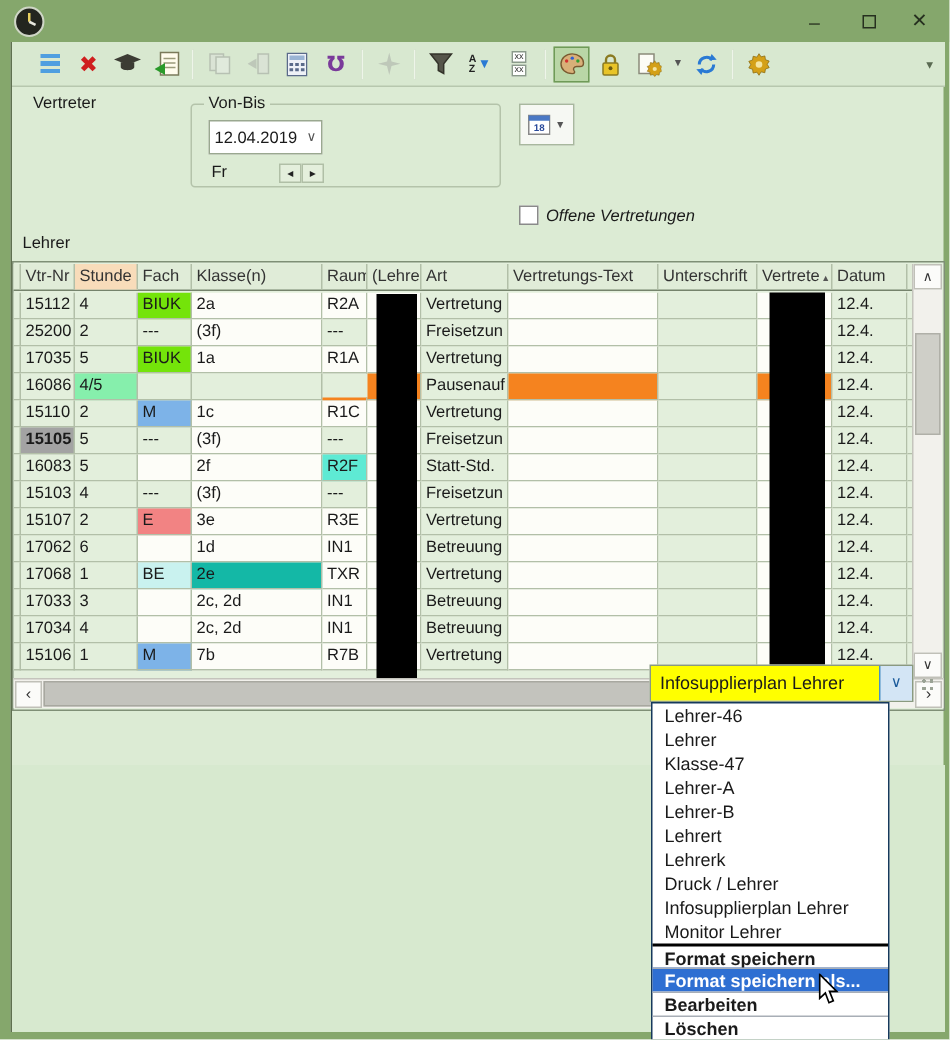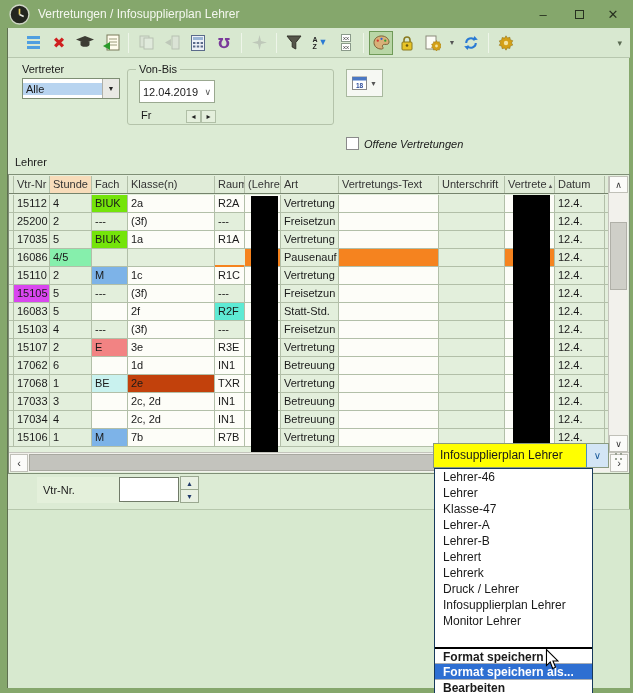--- a/index.html
+++ b/index.html
@@ -99,37 +99,36 @@
   .fmt-combo .val{flex:1;background:#ffff00;padding:4px 0 0 6px;font-size:12px;white-space:nowrap;overflow:hidden;}
   .fmt-combo .btn{width:22px;background:#d3e5f5;border-left:1px solid #4a90c4;display:flex;align-items:center;justify-content:center;color:#1a5a9a;font-size:10px;}
   .grip{position:absolute;left:606px;top:424px;width:10px;height:12px;z-index:20;
         background:radial-gradient(circle 1.2px at 2px 2px,#9aa294 1.2px,transparent 1.3px),
                    radial-gradient(circle 1.2px at 7px 2px,#9aa294 1.2px,transparent 1.3px),
                    radial-gradient(circle 1.2px at 2px 7px,#9aa294 1.2px,transparent 1.3px),
                    radial-gradient(circle 1.2px at 7px 7px,#9aa294 1.2px,transparent 1.3px);}
   .fmt-list{position:absolute;left:426px;top:440px;width:159px;background:#fff;border:1px solid #16395c;z-index:30;}
   .fmt-item{height:16px;line-height:16px;padding-left:8px;font-size:12px;white-space:nowrap;overflow:hidden;}
   .fmt-item.bold{font-weight:bold;border-top:1px solid #a8aeb6;}
-  .fmt-item.first-bold{border-top:2px solid #000;margin-top:18px;}
+  .fmt-item.first-bold{border-top:2px solid #000;}
   .fmt-item.hl{background:#2e6fd2;color:#fff;}
 
   .cursor{position:absolute;left:545px;top:649px;z-index:40;}
 </style>
 </head>
 <body>
 
 <div id="win">
 
   <div class="titlebar">
     <svg class="app-icon" viewBox="0 0 20 20">
       <circle cx="10" cy="10" r="9" fill="#23251f" stroke="#cfd6c6" stroke-width="1.3"></circle>
       <line x1="10" y1="10" x2="10" y2="4.5" stroke="#e8d060" stroke-width="1.6"></line>
       <line x1="10" y1="10" x2="14" y2="12" stroke="#e8e8e0" stroke-width="1.6"></line>
     </svg>
-    <span class="title-text">Vertretungen / Infosupplierplan Lehrer</span>
     <span class="winbtn btn-min">–</span>
     <span class="winbtn btn-max">
         <span class="maxbox"></span>
       </span>
     <span class="winbtn btn-close">✕</span>
   </div>
 
   <div class="inner">
 
     <div class="toolbar">
@@ -246,24 +245,20 @@
         <svg width="16" height="16" viewBox="0 0 16 16">
             <path d="M8 .8l1.4 2.1 2.5-.6.4 2.5 2.5.9-1.3 2.2 1.3 2.2-2.5.9-.4 2.5-2.5-.6L8 15.2 6.6 13.1l-2.5.6-.4-2.5-2.5-.9 1.3-2.2L1.2 5.9l2.5-.9.4-2.5 2.5.6z" fill="#d4a017" stroke="#8a6a10" stroke-width=".5"></path>
             <circle cx="8" cy="8" r="2.2" fill="#f4e4a0"></circle>
           </svg>
       </span>
       <span class="overflow-arr">▾</span>
     </div>
 
     <div class="filterpane">
       <span class="lbl" style="left:14px;top:4px;">Vertreter</span>
-      <div class="combo" style="left:14px;top:19px;width:98px;height:21px;">
-        <span class="val sel">Alle</span>
-        <span class="btn">▼</span>
-      </div>
 
       <div class="groupbox" style="left:119px;top:10px;width:207px;height:56px;">
         <span class="grouplabel">Von-Bis</span>
         <div class="combo" style="left:11px;top:10px;width:76px;height:23px;border-color:#9aa890;">
           <span class="val">12.04.2019</span>
           <span class="chev" style="padding-right:3px;">∨</span>
         </div>
         <span class="lbl" style="left:13px;top:39px;">Fr</span>
         <span style="position:absolute;left:58px;top:39px;">
           <span class="arrbtn">◂</span><span class="arrbtn">▸</span>
@@ -372,21 +367,21 @@
             <div class="tcell c-lehrer" style="background: rgb(253, 253, 248);"></div>
             <div class="tcell c-art" style="background: rgb(227, 239, 220);">Vertretung</div>
             <div class="tcell c-vtext" style="background: rgb(253, 253, 248);"></div>
             <div class="tcell c-unterschrift" style="background: rgb(227, 239, 220);"></div>
             <div class="tcell c-vertret" style="background: rgb(253, 253, 248);"></div>
             <div class="tcell c-datum" style="background: rgb(227, 239, 220);">12.4.</div>
             <div class="tcell c-filler" style="background: rgb(227, 239, 220);"></div>
           </div>
           <div class="trow">
             <div class="tcell c-spacer" style="background: rgb(227, 239, 220);"></div>
-            <div class="tcell c-vtr" style="background: #d946ef;">15105</div>
+            <div class="tcell c-vtr" style="background: #a3a3a3; font-weight: bold;">15105</div>
             <div class="tcell c-stunde" style="background: rgb(227, 239, 220);">5</div>
             <div class="tcell c-fach" style="background: rgb(227, 239, 220);">---</div>
             <div class="tcell c-klasse" style="background: rgb(253, 253, 248);">(3f)</div>
             <div class="tcell c-raum" style="background: rgb(227, 239, 220);">---</div>
             <div class="tcell c-lehrer" style="background: rgb(253, 253, 248);"></div>
             <div class="tcell c-art" style="background: rgb(227, 239, 220);">Freisetzun</div>
             <div class="tcell c-vtext" style="background: rgb(253, 253, 248);"></div>
             <div class="tcell c-unterschrift" style="background: rgb(227, 239, 220);"></div>
             <div class="tcell c-vertret" style="background: rgb(253, 253, 248);"></div>
             <div class="tcell c-datum" style="background: rgb(227, 239, 220);">12.4.</div>
@@ -450,21 +445,21 @@
             <div class="tcell c-unterschrift" style="background: rgb(227, 239, 220);"></div>
             <div class="tcell c-vertret" style="background: rgb(253, 253, 248);"></div>
             <div class="tcell c-datum" style="background: rgb(227, 239, 220);">12.4.</div>
             <div class="tcell c-filler" style="background: rgb(227, 239, 220);"></div>
           </div>
           <div class="trow">
             <div class="tcell c-spacer" style="background: rgb(227, 239, 220);"></div>
             <div class="tcell c-vtr" style="background: rgb(227, 239, 220);">17068</div>
             <div class="tcell c-stunde" style="background: rgb(227, 239, 220);">1</div>
             <div class="tcell c-fach" style="background: rgb(201, 242, 239);">BE</div>
-            <div class="tcell c-klasse" style="background: #c2410c;">2e</div>
+            <div class="tcell c-klasse" style="background: #14b8a6;">2e</div>
             <div class="tcell c-raum" style="background: rgb(253, 253, 248);">TXR</div>
             <div class="tcell c-lehrer" style="background: rgb(253, 253, 248);"></div>
             <div class="tcell c-art" style="background: rgb(227, 239, 220);">Vertretung</div>
             <div class="tcell c-vtext" style="background: rgb(253, 253, 248);"></div>
             <div class="tcell c-unterschrift" style="background: rgb(227, 239, 220);"></div>
             <div class="tcell c-vertret" style="background: rgb(253, 253, 248);"></div>
             <div class="tcell c-datum" style="background: rgb(227, 239, 220);">12.4.</div>
             <div class="tcell c-filler" style="background: rgb(227, 239, 220);"></div>
           </div>
           <div class="trow">
@@ -521,29 +516,20 @@
         <div class="vthumb"></div>
         <span class="sbtn" style="bottom:0;">∨</span>
       </div>
       <div class="hscroll">
         <span class="hbtn" style="left:1px;">‹</span>
         <div class="hthumb"></div>
         <span class="hbtn" style="right:1px;">›</span>
       </div>
     </div>
 
-    <div class="footer">
-      <span class="label-strip">Vtr-Nr.</span>
-      <input class="vtr-input" value="" style="">
-      <span class="spinner">
-          <div>▲</div>
-          <div>▼</div>
-        </span>
-      <div class="groove"></div>
-    </div>
 
     <div class="lower"></div>
 
     <div class="fmt-combo">
       <span class="val">Infosupplierplan Lehrer</span>
       <span class="btn">∨</span>
     </div>
     <div class="grip"></div>
     <div class="fmt-list">
         <div class="fmt-item">Lehrer-46</div>

